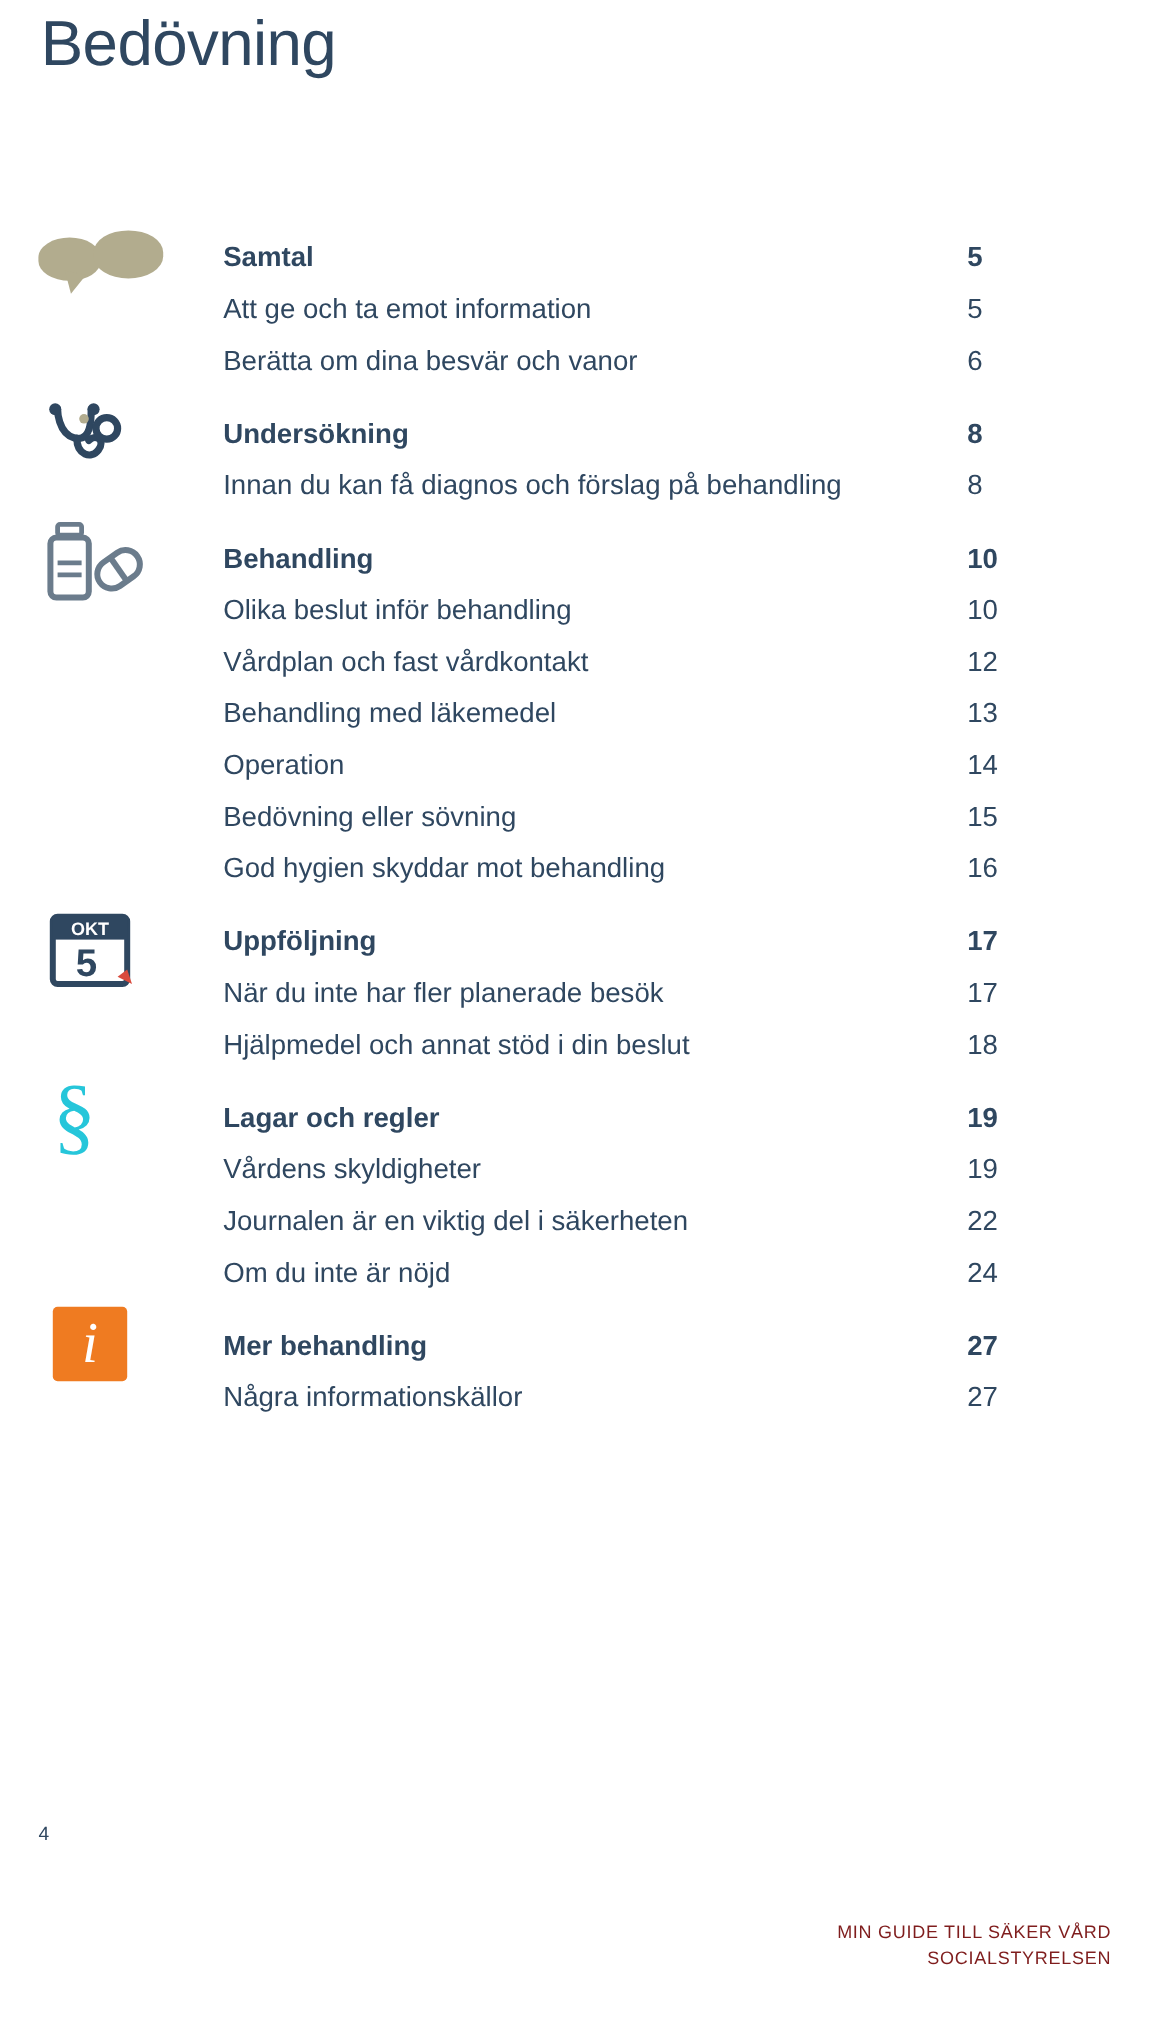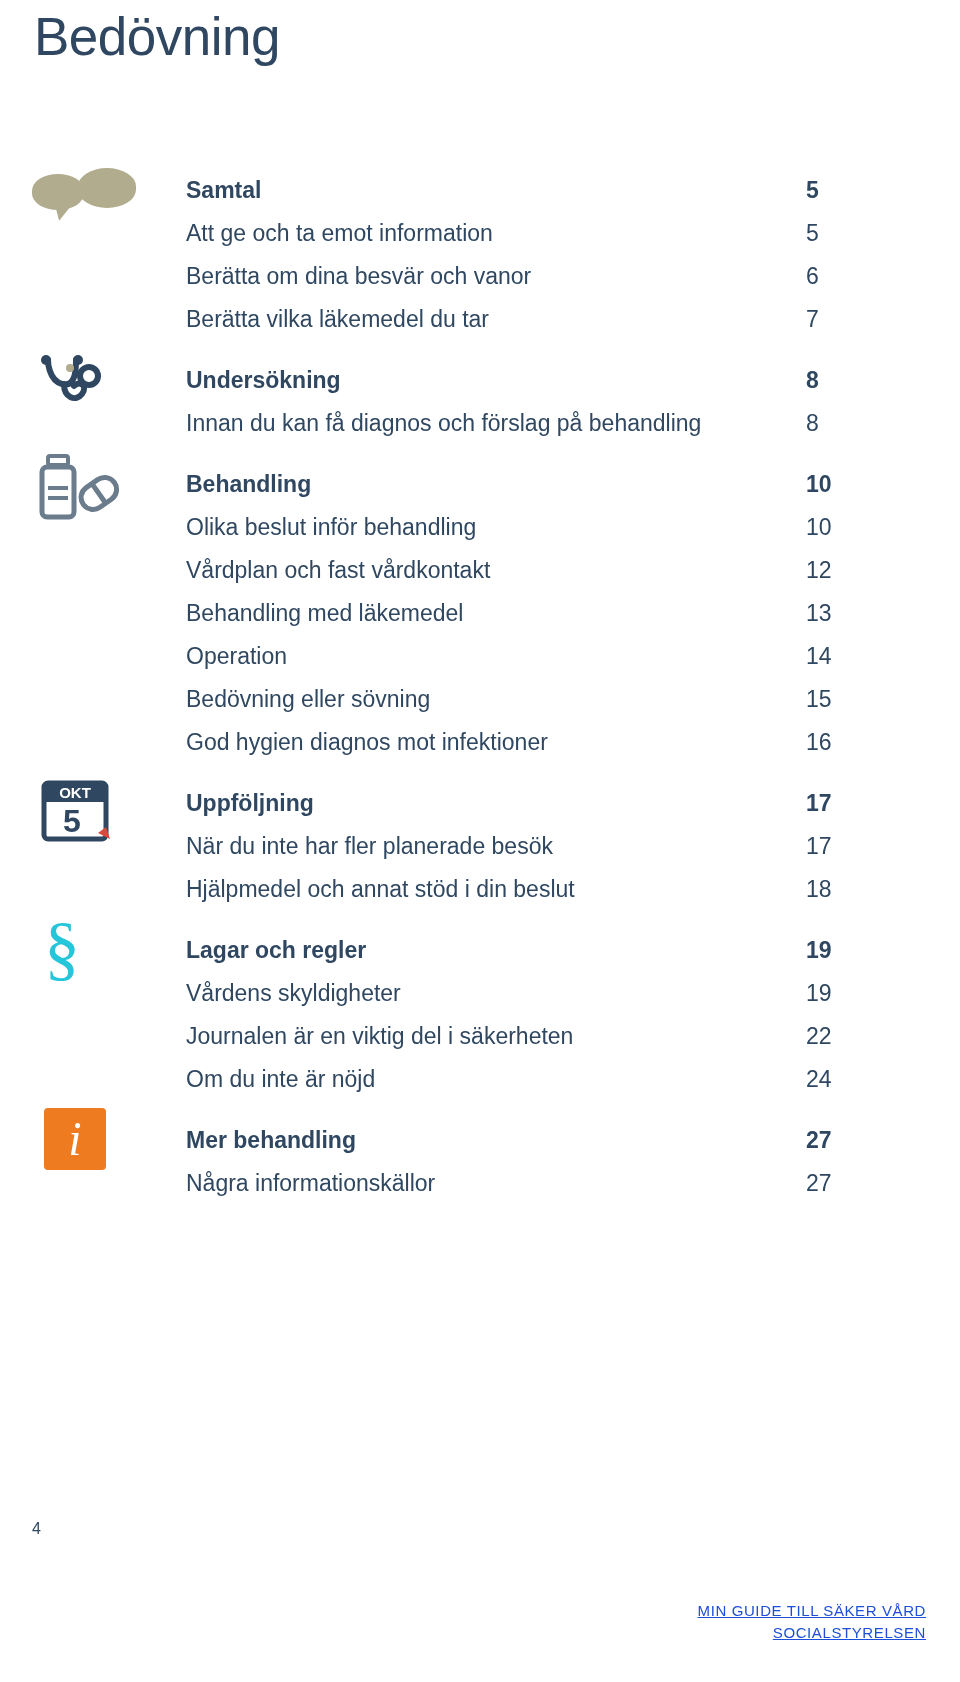--- a/index.html
+++ b/index.html
@@ -24,21 +24,21 @@
     font-size: 53px;
     font-weight: 400;
     letter-spacing: -0.5px;
     color: #2f4760;
   }
 
   
   .toc {
     position: absolute;
     left: 0;
-    top: 168px;
+    top: 192px;
     width: 832px;
     text-decoration: underline;
   }
   .toc-row {
     position: relative;
     height: 43px;
     display: flex;
     align-items: center;
   }
   .toc-label {
@@ -130,25 +130,24 @@
     left: 32px;
     top: 1520px;
     font-size: 16px;
     color: #2f4760;
   }
   .footer-right {
     position: absolute;
     right: 34px;
     top: 1600px;
     text-align: right;
-    color: #1d4ed8;
+    color: #7f1d1d;
     font-size: 15px;
     letter-spacing: 0.6px;
     line-height: 22px;
-    text-decoration: underline;
   }
   .footer-right div { white-space: nowrap; }
 </style>
 </head>
 <body>
 
 <div class="page-title">Bedövning</div>
 
 <div class="toc" id="toc">
     <div style="position: relative;">
@@ -163,24 +162,20 @@
         <div class="toc-label">Samtal</div>
         <div class="toc-page">5</div>
       </div>
       <div class="toc-row">
         <div class="toc-label">Att ge och ta emot information</div>
         <div class="toc-page">5</div>
       </div>
       <div class="toc-row">
         <div class="toc-label">Berätta om dina besvär och vanor</div>
         <div class="toc-page">6</div>
-      </div>
-      <div class="toc-row">
-        <div class="toc-label">Berätta vilka läkemedel du tar</div>
-        <div class="toc-page">7</div>
       </div>
     </div>
     <div style="position: relative; margin-top: 18px;">
       <div class="icon-slot" style="top: 0px;">
         <div class="steth"><svg width="90" height="62" viewBox="0 0 90 62">
             <path d="M14 6 C14 6 14 26 28 30 C42 34 42 14 42 6" fill="none" stroke="#2f4760" stroke-width="6" stroke-linecap="round"></path>
             <path d="M30 30 C30 44 42 48 48 40 C54 32 46 26 40 32" fill="none" stroke="#2f4760" stroke-width="6" stroke-linecap="round"></path>
             <circle cx="12" cy="6" r="5" fill="#2f4760"></circle>
             <circle cx="44" cy="6" r="5" fill="#2f4760"></circle>
             <circle cx="55" cy="22" r="9" fill="none" stroke="#2f4760" stroke-width="6"></circle>
@@ -227,21 +222,21 @@
       </div>
       <div class="toc-row">
         <div class="toc-label">Operation</div>
         <div class="toc-page">14</div>
       </div>
       <div class="toc-row">
         <div class="toc-label">Bedövning eller sövning</div>
         <div class="toc-page">15</div>
       </div>
       <div class="toc-row">
-        <div class="toc-label">God hygien diagnos mot infektioner</div>
+        <div class="toc-label">God hygien skyddar mot behandling</div>
         <div class="toc-page">16</div>
       </div>
     </div>
     <div style="position: relative; margin-top: 18px;">
       <div class="icon-slot" style="top: 0px;">
         <div class="calendar"><svg width="80" height="70" viewBox="0 0 80 70">
             <rect x="4" y="6" width="62" height="56" rx="4" fill="#ffffff" stroke="#2f4760" stroke-width="5"></rect>
             <rect x="4" y="6" width="62" height="19" fill="#2f4760"></rect>
             <text x="35" y="21" font-family="Liberation Sans, sans-serif" font-size="15" font-weight="bold" fill="#ffffff" text-anchor="middle">OKT</text>
             <text x="32" y="55" font-family="Liberation Sans, sans-serif" font-size="32" font-weight="bold" fill="#2f4760" text-anchor="middle">5</text>

